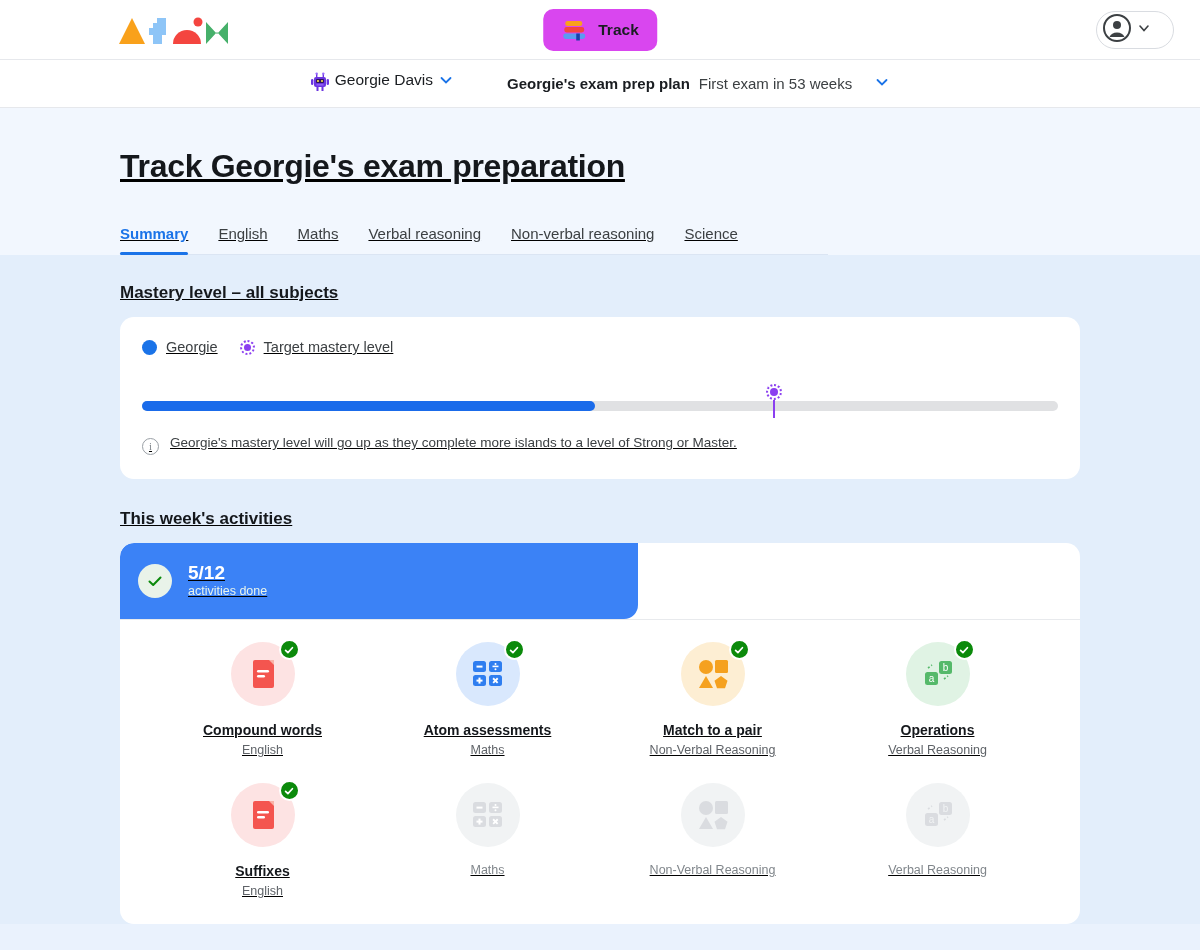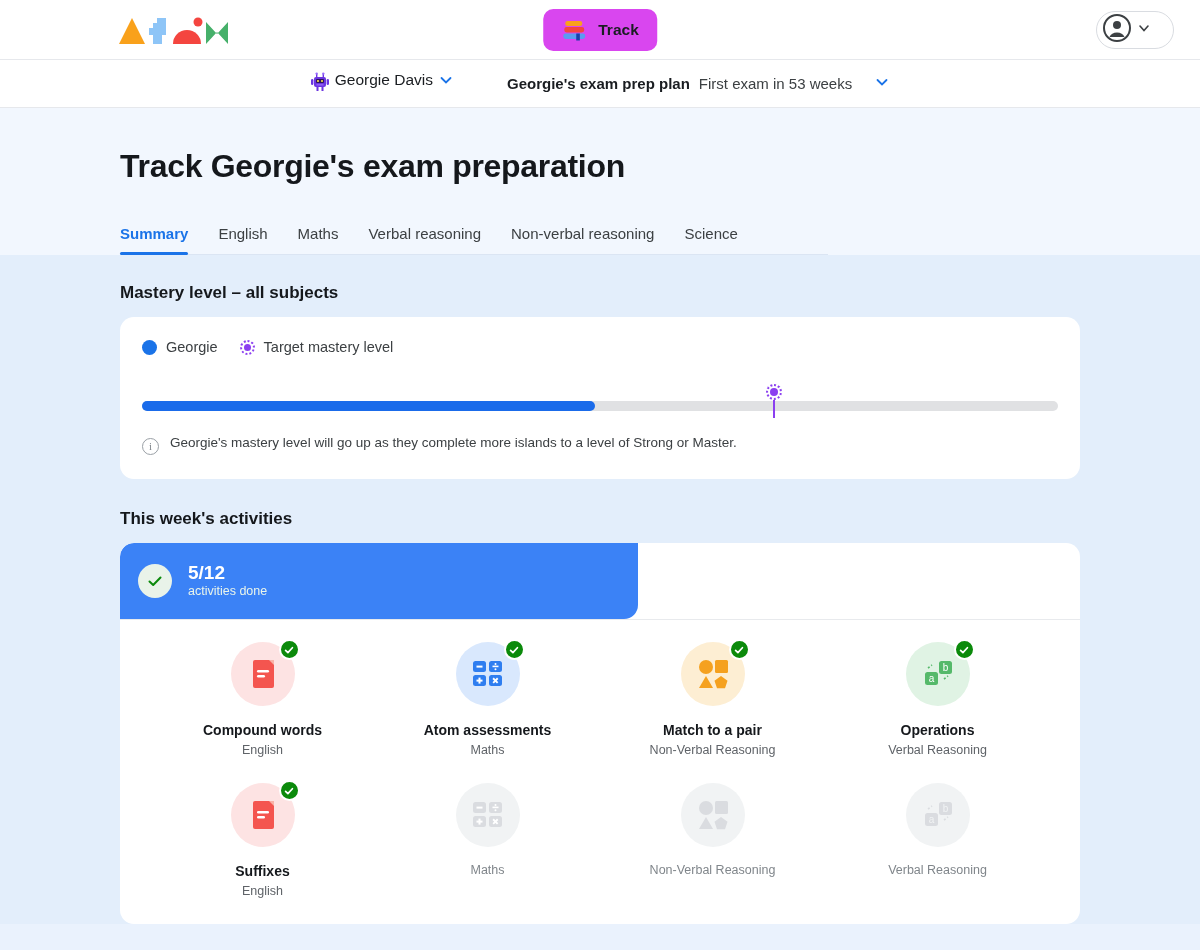--- a/index.html
+++ b/index.html
@@ -48,21 +48,21 @@
   }
   .pupil { display: flex; gap: 4px; cursor: pointer; }
   .pupil-name { font-size: 15.5px; color: #1a1d21; }
   .plan { display: flex; align-items: center; gap: 9px; cursor: pointer; }
   .plan-name { font-size: 15px; font-weight: bold; color: #1a1d21; }
   .plan-sub { font-size: 15px; color: #3c4043; }
   .chev { display: block; }
 
   
   .page-top { background: #f2f7fe; padding-top: 40px; }
-  .wrap { width: 948px; padding: 0 120px; }
+  .wrap { width: 948px; padding: 0 120px; text-decoration: underline; }
   h1.page-title {
     font-size: 32px; font-weight: bold; color: #15181c;
     letter-spacing: -0.3px; margin-bottom: 34px;
   }
 
   .tabs { display: flex; gap: 0; border-bottom: 1px solid #dbe5f3; }
   .tab {
     font-size: 15px; color: #3c4043; padding: 6px 15px 12px 15px;
     cursor: pointer; white-space: nowrap; position: relative;
   }

